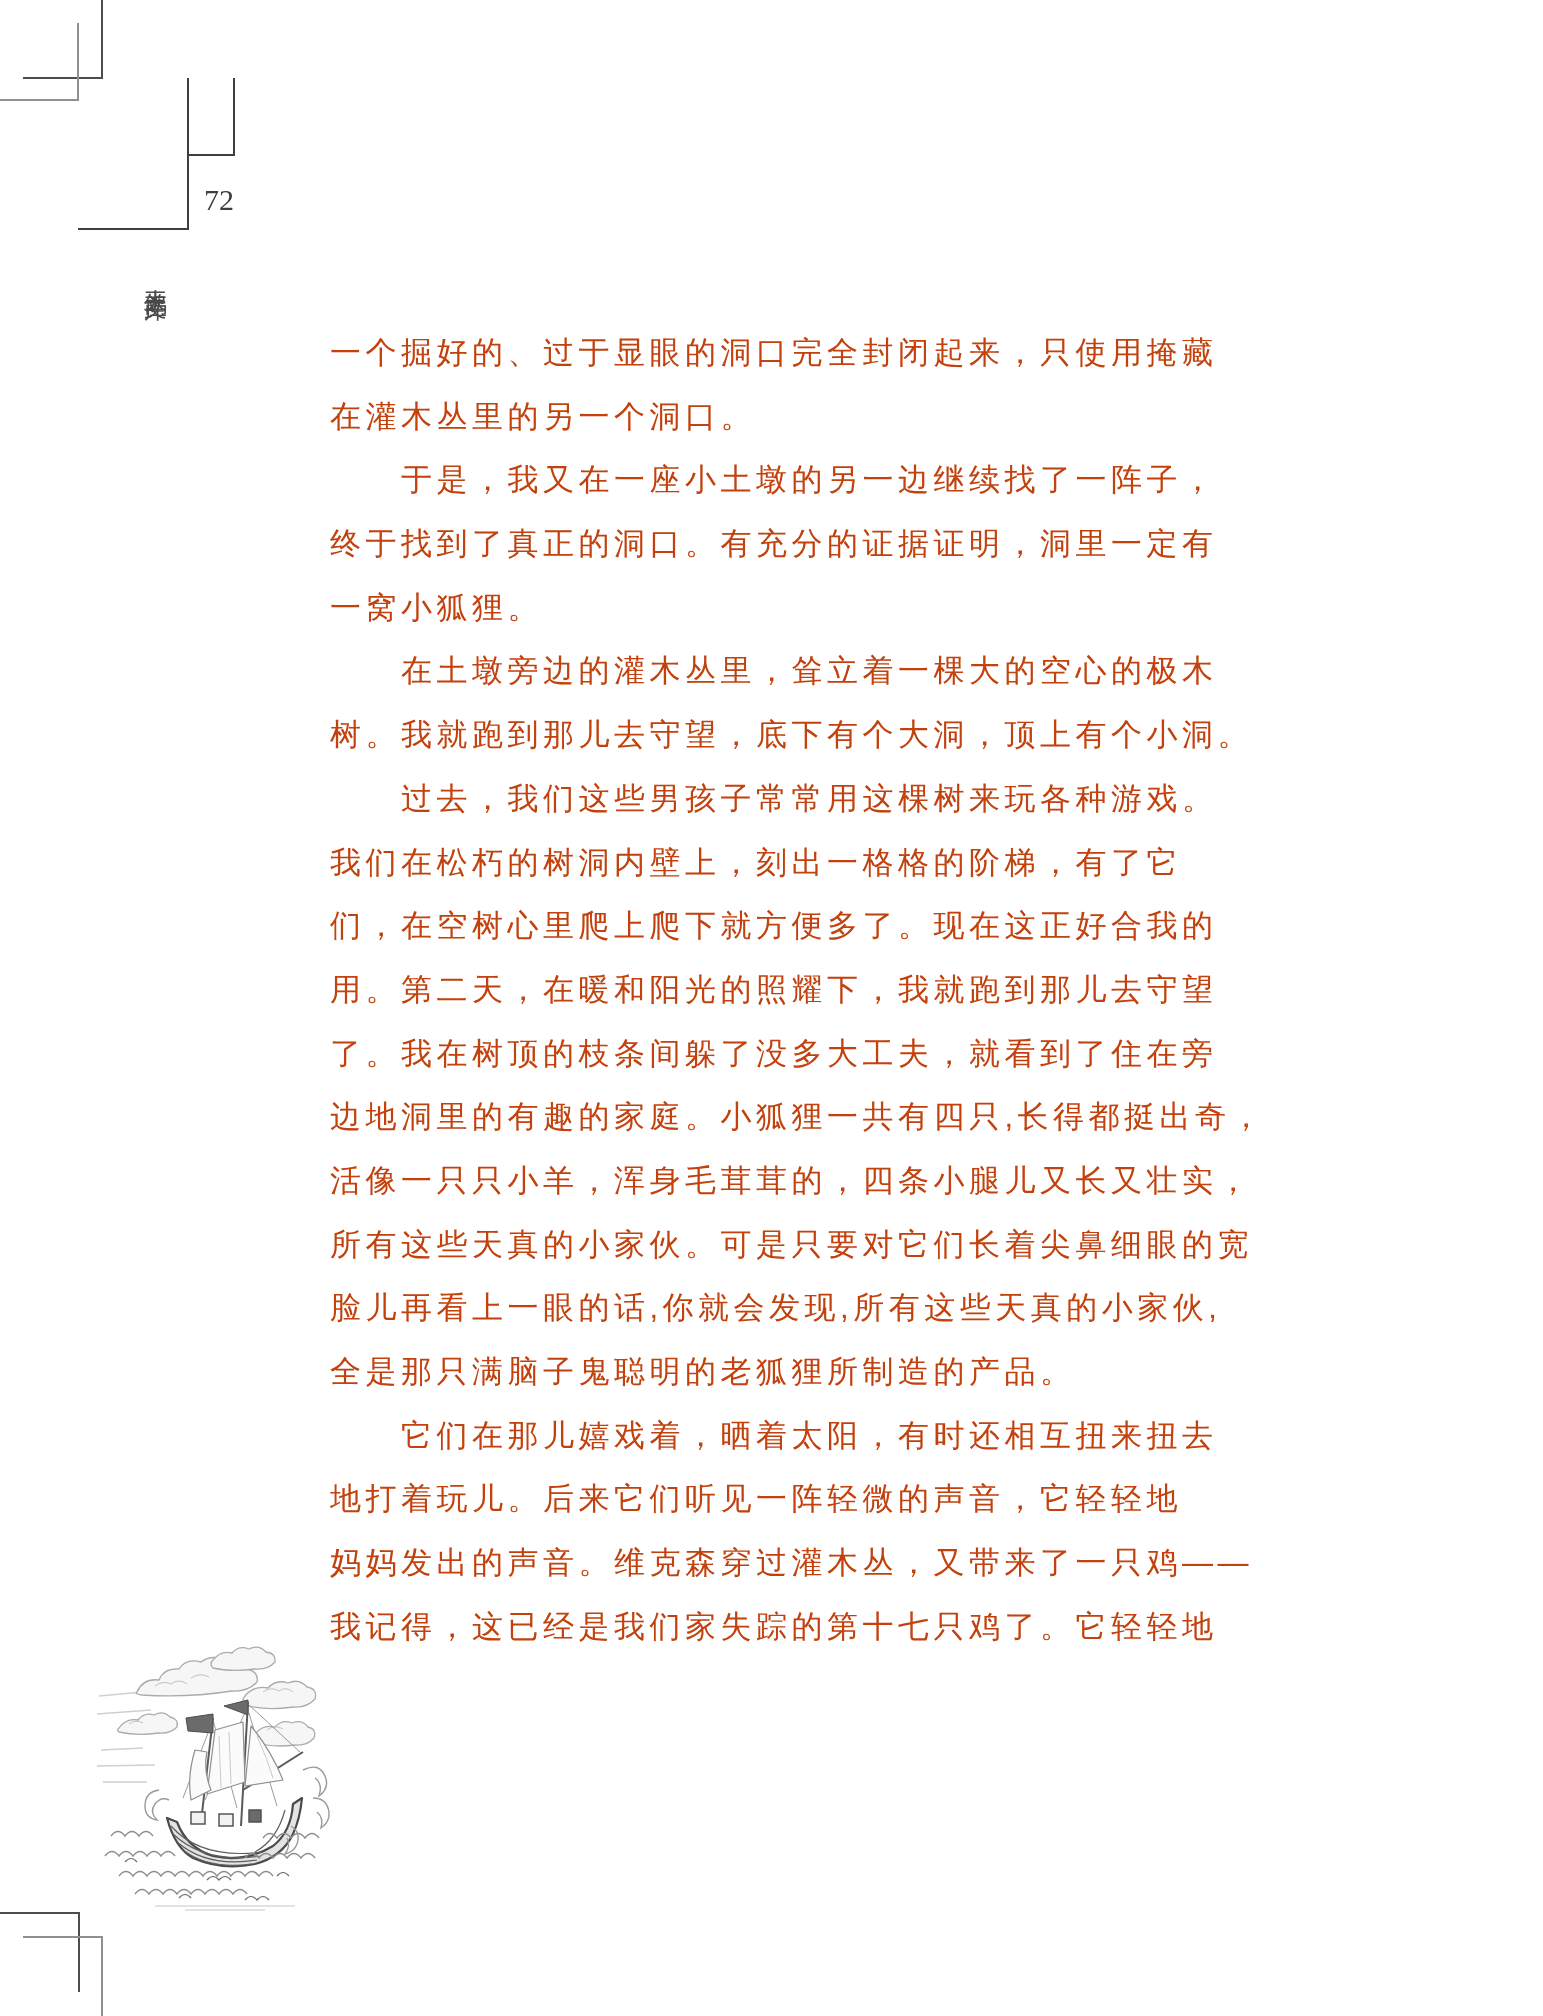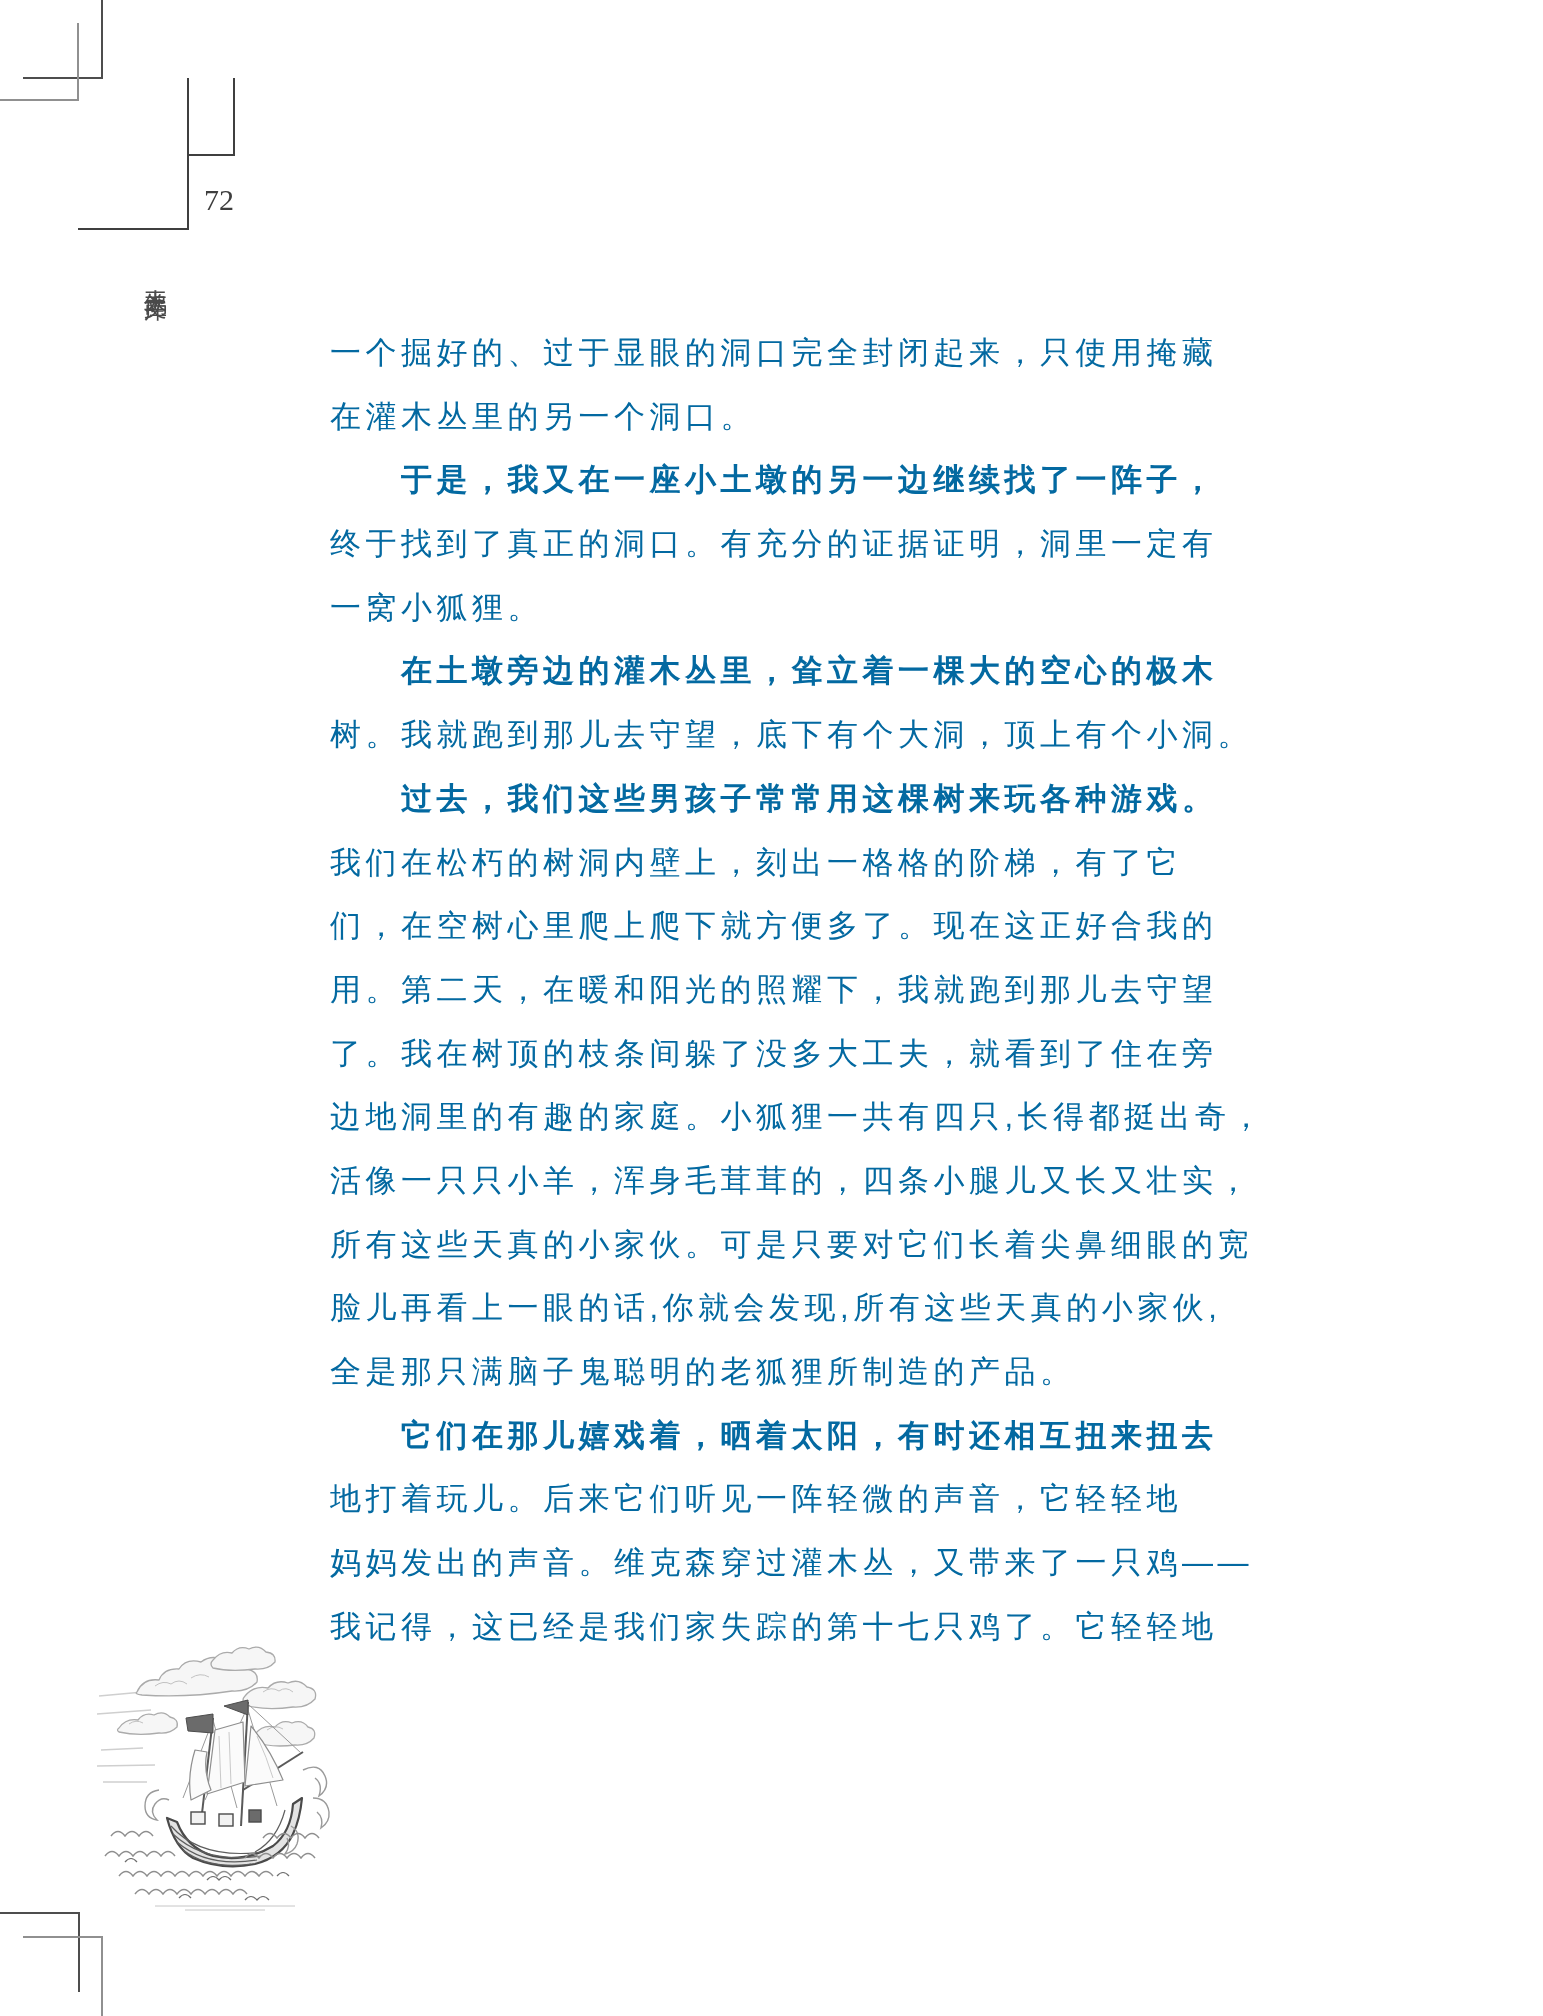--- a/index.html
+++ b/index.html
@@ -24,24 +24,24 @@
   .collection{
     position:absolute;left:141px;top:271px;
     writing-mode:vertical-rl;text-orientation:upright;
     font-size:23px;letter-spacing:2px;color:#4a4a4a;
     font-family:"Liberation Sans",sans-serif;
   }
   
   .text-block{
     position:absolute;left:330px;top:321px;width:930px;
     font-size:31px;line-height:63.7px;letter-spacing:4.5px;
-    color:#0369a1;
+    color:#c2410c;
   }
   .line{height:63.7px;white-space:nowrap;}
-  .line.indent{padding-left:71px;font-weight:bold;}
+  .line.indent{padding-left:71px;}
   
   .ship{
     position:absolute;left:95px;top:1630px;width:262px;height:282px;
   }
 </style>
 </head>
 <body>
 
 <div class="page">
 

